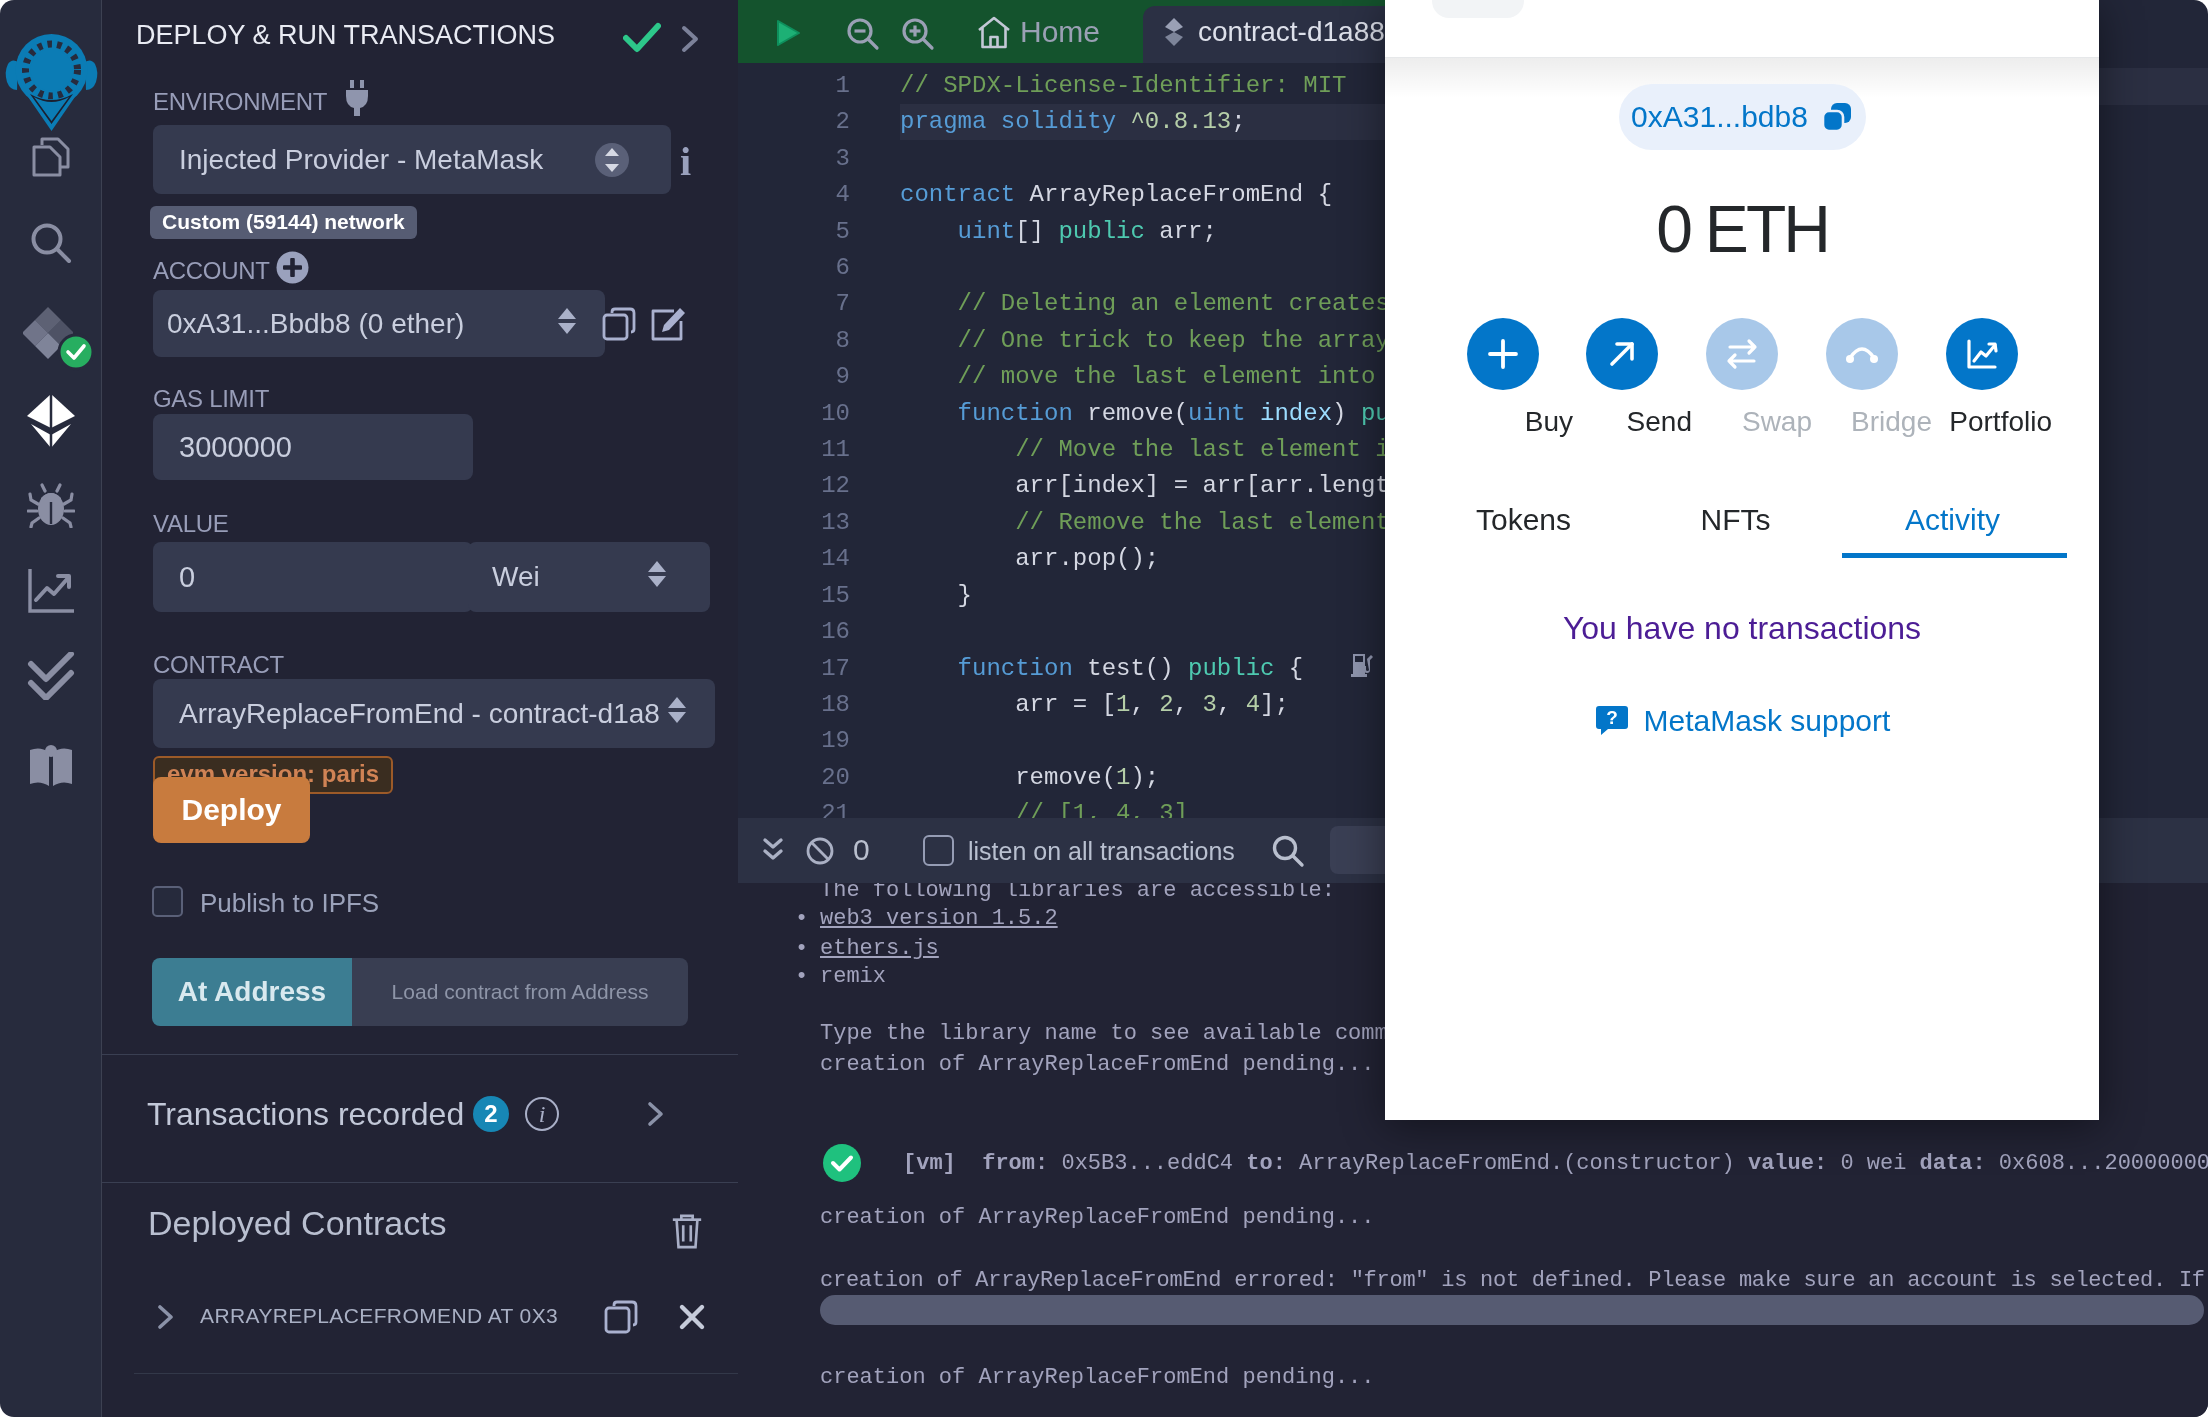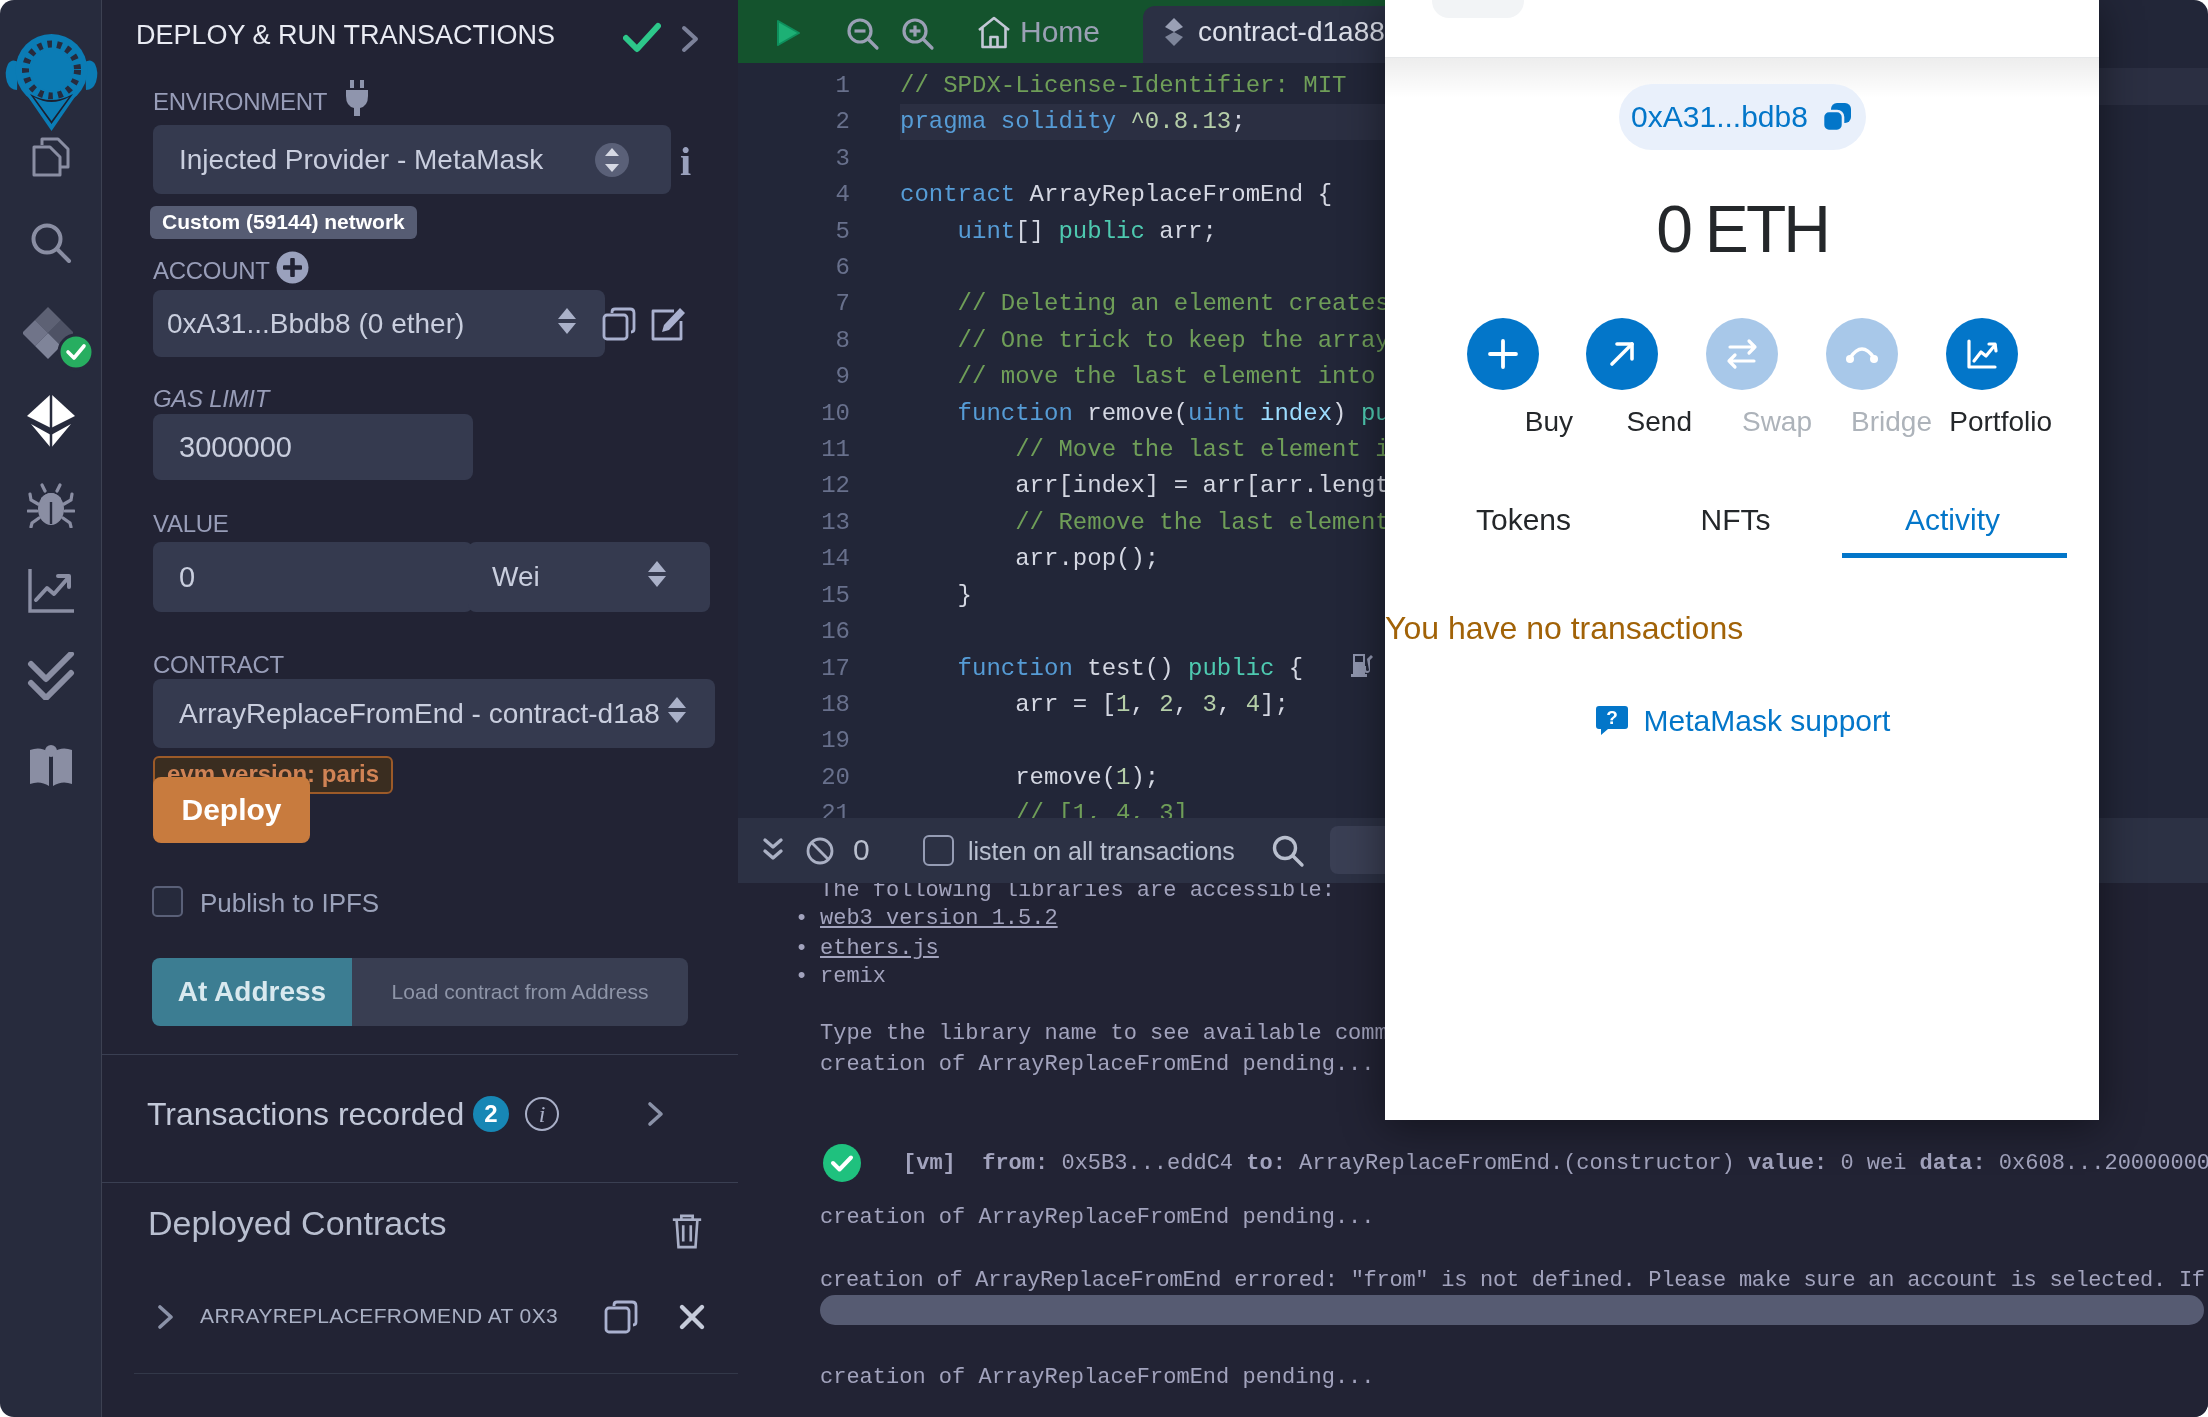--- a/index.html
+++ b/index.html
@@ -43,21 +43,21 @@
   .terminal{position:absolute;left:0;top:883px;width:1470px;height:534px;background:#222334;font-family:"Liberation Mono",monospace;font-size:22px;color:#a2a3bd;white-space:pre;overflow:hidden;}
   .tline{position:absolute;left:82px;white-space:pre;}
   
   .popup{position:absolute;left:1385px;top:0;width:714px;height:1120px;background:#ffffff;box-shadow:0 6px 40px rgba(0,0,0,0.45);}
   .addrpill{position:absolute;left:234px;top:84px;width:247px;height:66px;background:#e9f0fb;border-radius:33px;display:flex;align-items:center;justify-content:center;gap:12px;}
   .addrpill span{color:#0376c9;font-size:30px;}
   .balance{position:absolute;left:0;top:191px;width:714px;text-align:center;font-size:66px;color:#24272a;font-weight:500;letter-spacing:-3px;}
   .actbtn{position:absolute;width:72px;height:72px;border-radius:50%;top:318px;display:flex;align-items:center;justify-content:center;}
   .actlbl{position:absolute;top:406px;width:140px;text-align:right;font-size:28px;color:#24272a;font-weight:500;}
   .mmtab{position:absolute;top:503px;width:227px;text-align:center;font-size:30px;color:#24272a;}
-  .notx{position:absolute;left:0;top:610px;width:714px;text-align:left;font-size:32px;color:#a16207;}
+  .notx{position:absolute;left:0;top:610px;width:714px;text-align:center;font-size:32px;color:#4c1d95;}
   .support{position:absolute;left:0;top:702px;width:714px;text-align:center;font-size:30px;color:#0376c9;}
 </style>
 </head>
 <body>
 <div class="app">
 
   <div class="sidebar">
 
     <svg class="abs" style="left:4px;top:28px;" width="95" height="103" viewBox="0 0 95 103">
       <path d="M14 34 Q8 30 4 36 Q0 44 3 54 Q6 62 13 62 Z" fill="#0b7cb5"></path>
@@ -164,21 +164,21 @@
         <div class="td"></div>
       </div>
     <svg class="abs" style="left:498px;top:305px;" width="38" height="38" viewBox="0 0 38 38" fill="none" stroke="#aab1cf" stroke-width="2.8" stroke-linejoin="round">
         <path d="M12 8 V7 Q12 4 15 4 H30 Q34 4 34 8 V24 Q34 27 31 27"></path>
         <rect x="4" y="10" width="23" height="24" rx="3"></rect>
       </svg>
     <svg class="abs" style="left:546px;top:305px;" width="40" height="38" viewBox="0 0 40 38" fill="none" stroke="#aab1cf" stroke-width="2.8" stroke-linejoin="round">
         <path d="M26 6 H5 V34 H33 V16"></path>
         <path d="M16 20 L32 3 L37 8 L21 25 L14 27 Z" fill="#aab1cf" stroke="none"></path>
       </svg>
-    <div class="label" style="left:51px;top:385px;font-style:italic;">GAS LIMIT</div>
+    <div class="label" style="left:51px;top:385px;">GAS LIMIT</div>
     <div class="inp" style="left:51px;top:414px;width:294px;height:66px;padding-left:26px;">3000000</div>
     <div class="label" style="left:51px;top:510px;">VALUE</div>
     <div class="inp" style="left:51px;top:542px;width:294px;height:70px;padding-left:26px;">0</div>
     <div class="sel" style="left:366px;top:542px;width:218px;height:70px;padding-left:24px;">Wei</div>
     <div class="updn" style="left:546px;top:561px;">
         <div class="tu"></div>
         <div class="td"></div>
       </div>
     <div class="label" style="left:51px;top:651px;">CONTRACT</div>
     <div class="sel" style="left:51px;top:679px;width:536px;height:69px;padding-left:26px;overflow:hidden;">ArrayReplaceFromEnd - contract-d1a8</div>

